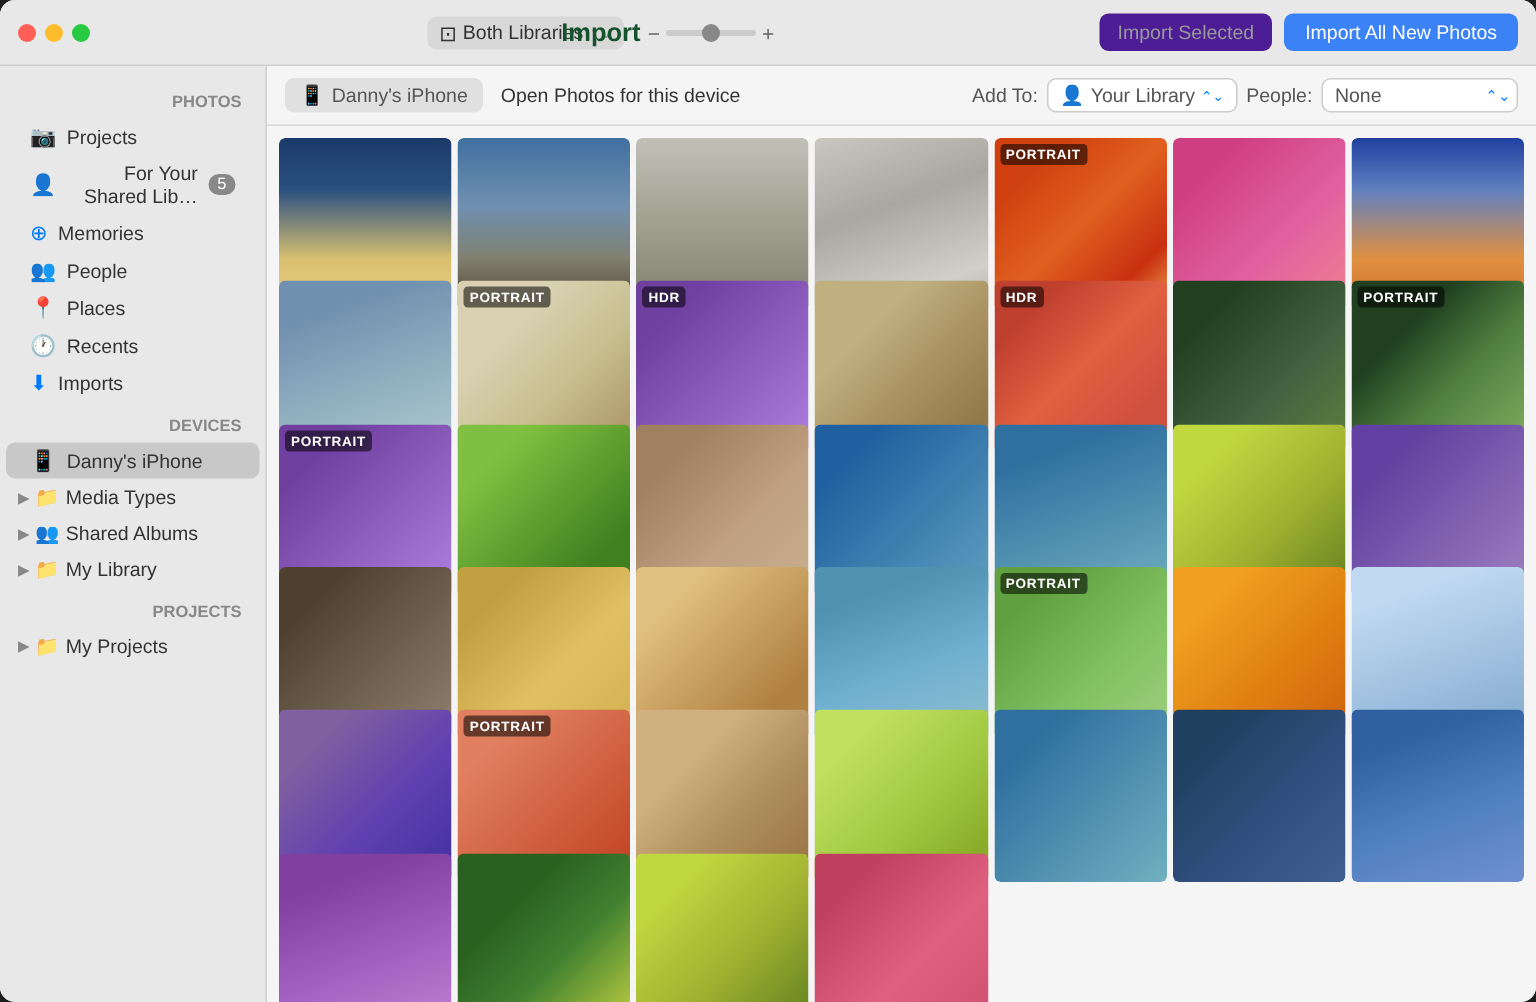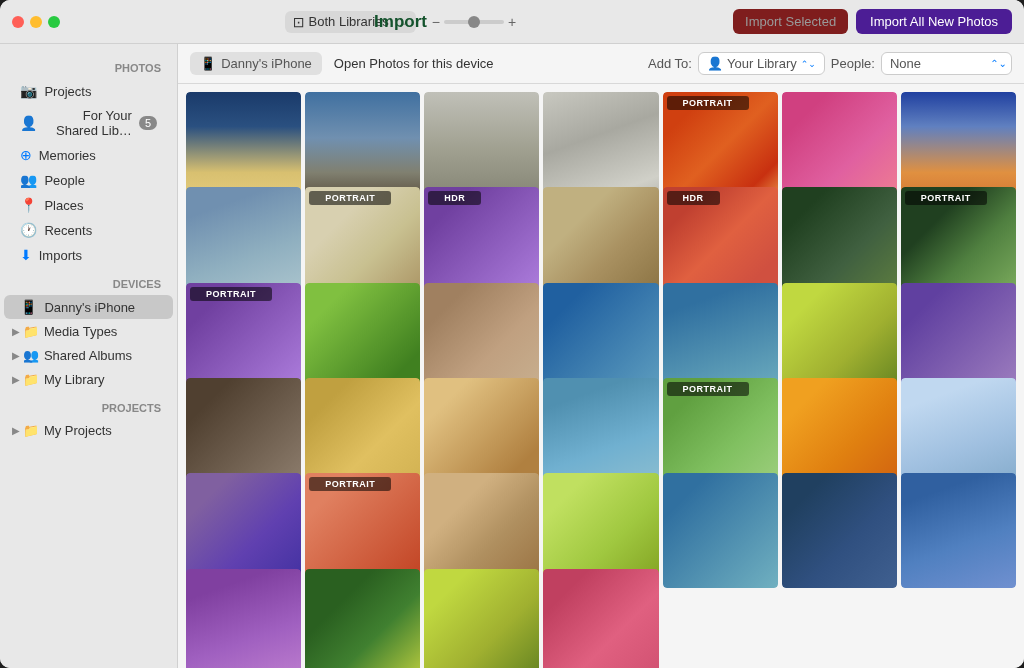--- a/index.html
+++ b/index.html
@@ -116,31 +116,31 @@
       transform: translateX(-50%);
     }
 
     .titlebar-right {
       display: flex;
       align-items: center;
       gap: 8px;
     }
 
     .btn-import-selected {
-      background: #7f1d1d;
+      background: #4c1d95;
       border: none;
       border-radius: 6px;
       padding: 5px 12px;
       font-size: 13px;
       color: #999;
       cursor: pointer;
     }
 
     .btn-import-all {
-      background: #4c1d95;
+      background: #3b82f6;
       border: none;
       border-radius: 6px;
       padding: 5px 14px;
       font-size: 13px;
       color: white;
       font-weight: 500;
       cursor: pointer;
     }
 
     
@@ -317,21 +317,21 @@
     }
 
     .photo-tag {
       position: absolute;
       top: 4px;
       left: 4px;
       background: rgba(0,0,0,0.55);
       color: white;
       font-size: 9px;
       font-weight: 600;
-      padding: 2px 16px;
+      padding: 2px 4px;
       border-radius: 3px;
       letter-spacing: 0.5px;
     }
     .p5 { background: linear-gradient(135deg, #d04010 20%, #e06020 50%, #c83010 80%, #f0a050 100%); }
     .p6 { background: linear-gradient(135deg, #d04080 20%, #e060a0 60%, #f08090 100%); }
     .p8 { background: linear-gradient(160deg, #3060a0 20%, #5080c0 60%, #7090d0 100%); }
     .p9 { background: linear-gradient(135deg, #2a6020 30%, #408030 60%, #c0d040 100%); }
     .p10 { background: linear-gradient(135deg, #c04030 20%, #e06040 50%, #d05040 80%); }
     .p11 { background: linear-gradient(135deg, #204020 20%, #406040 60%, #608040 100%); }
     .p12 { background: linear-gradient(135deg, #204020 30%, #508040 60%, #80b060 100%); }

